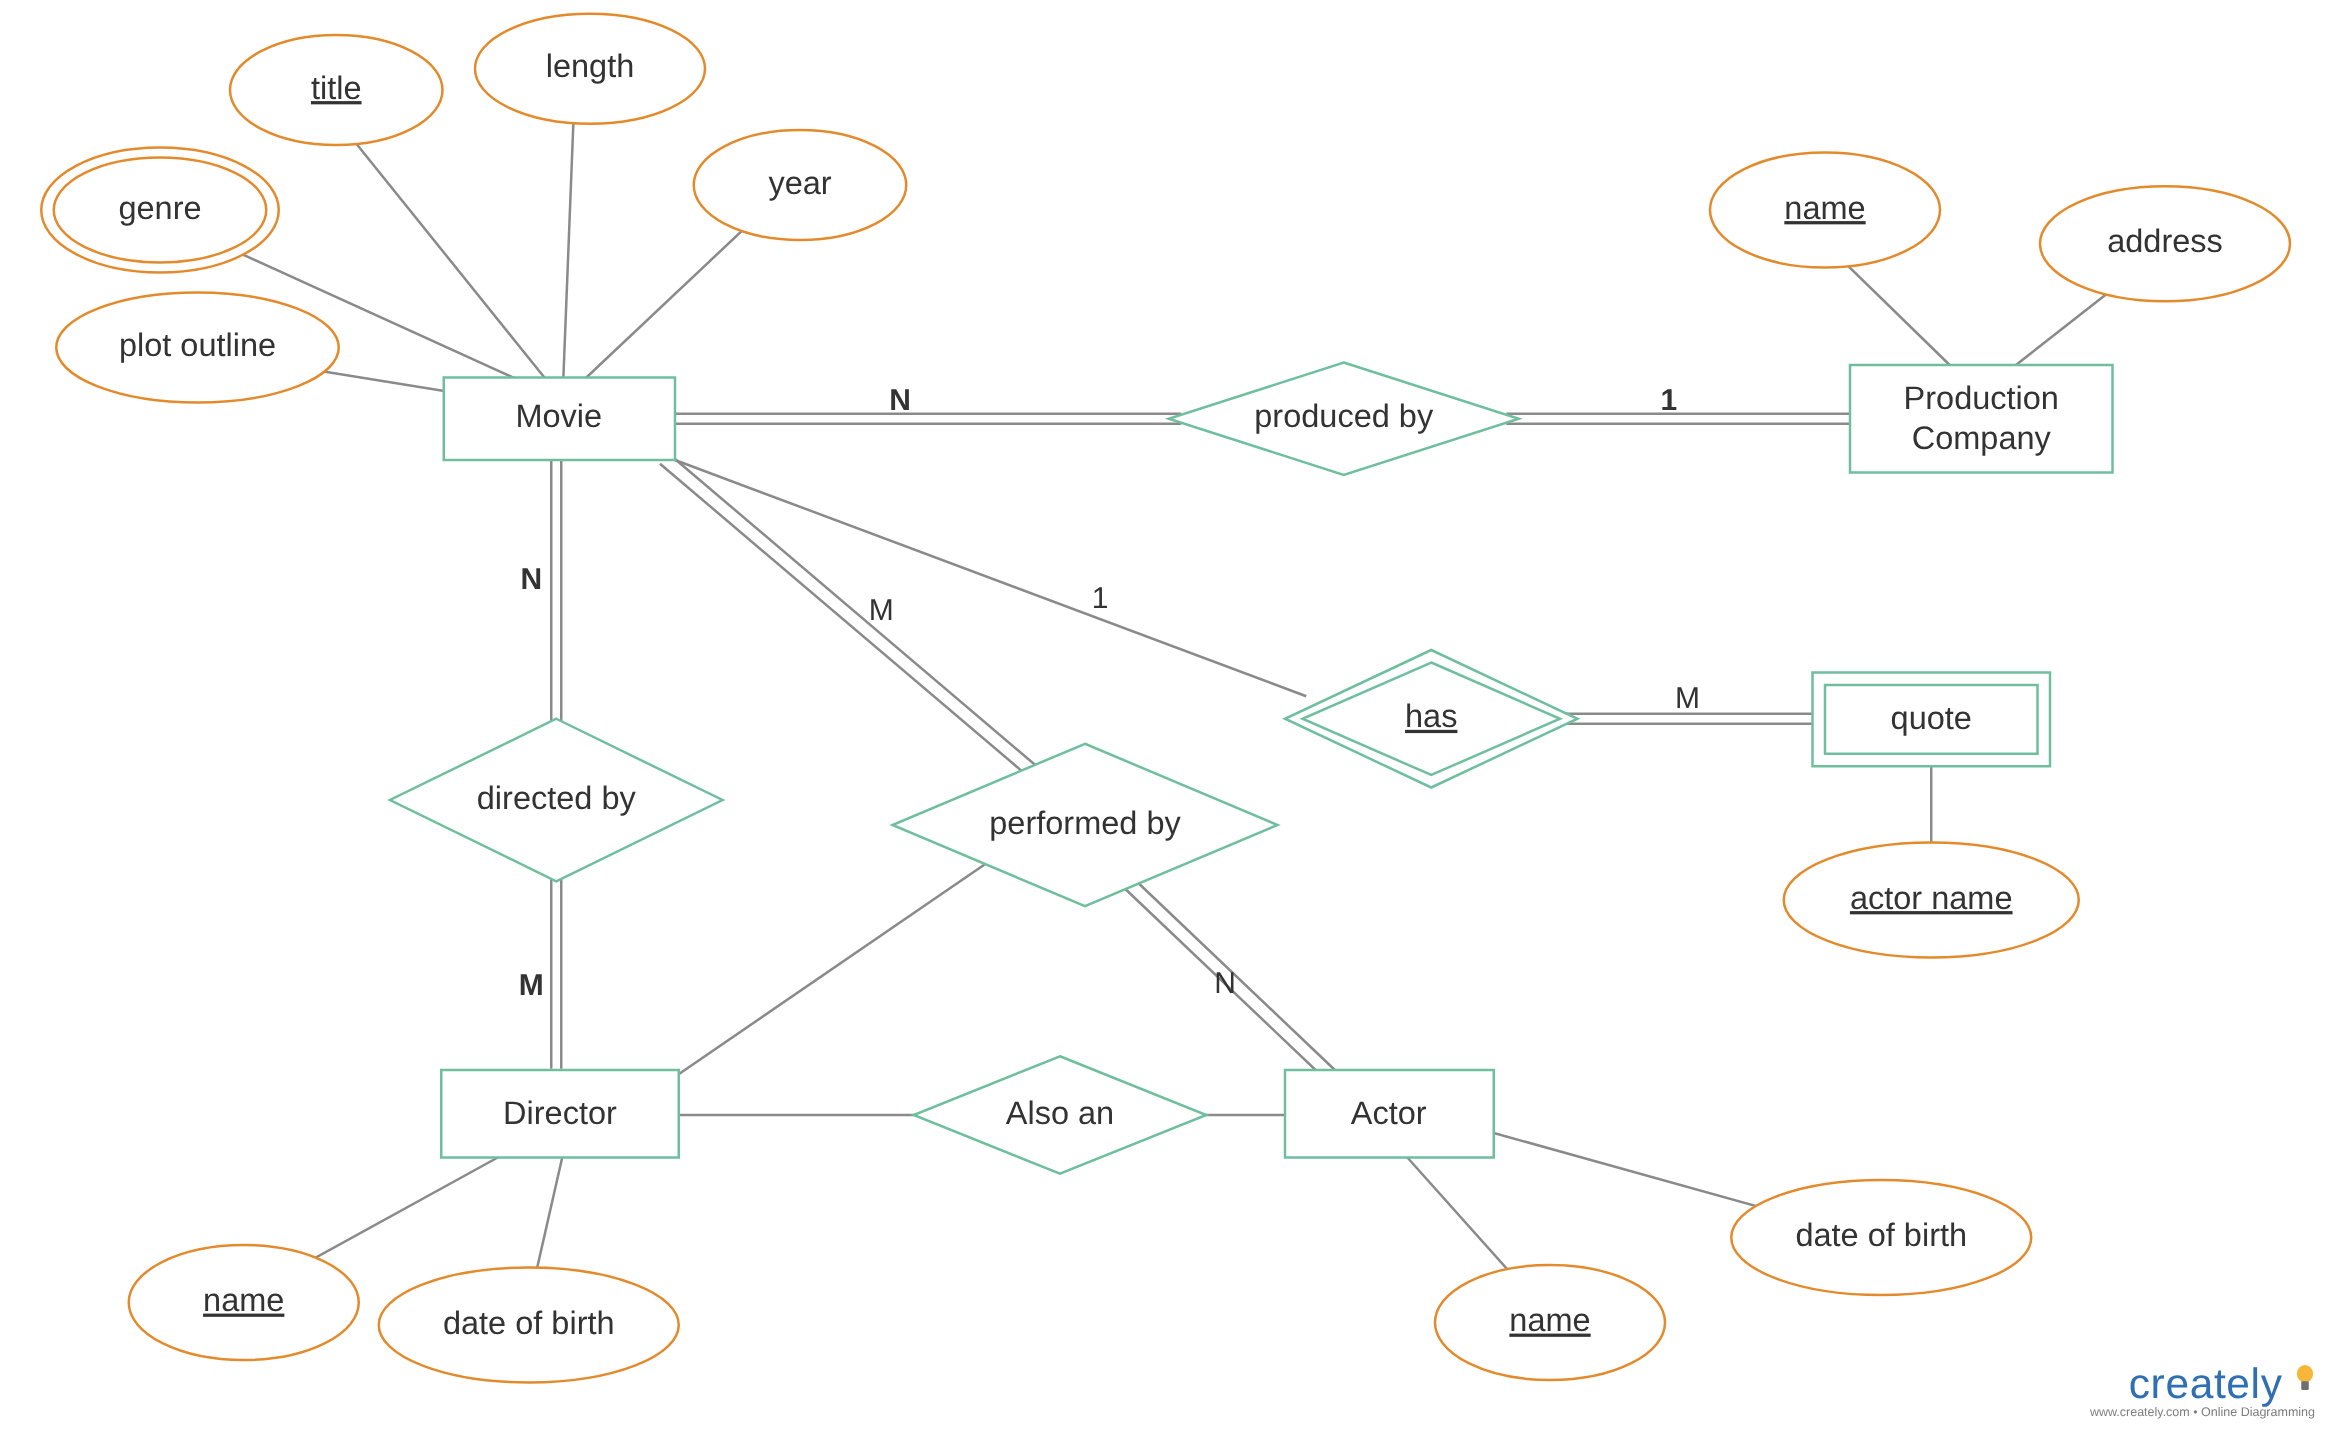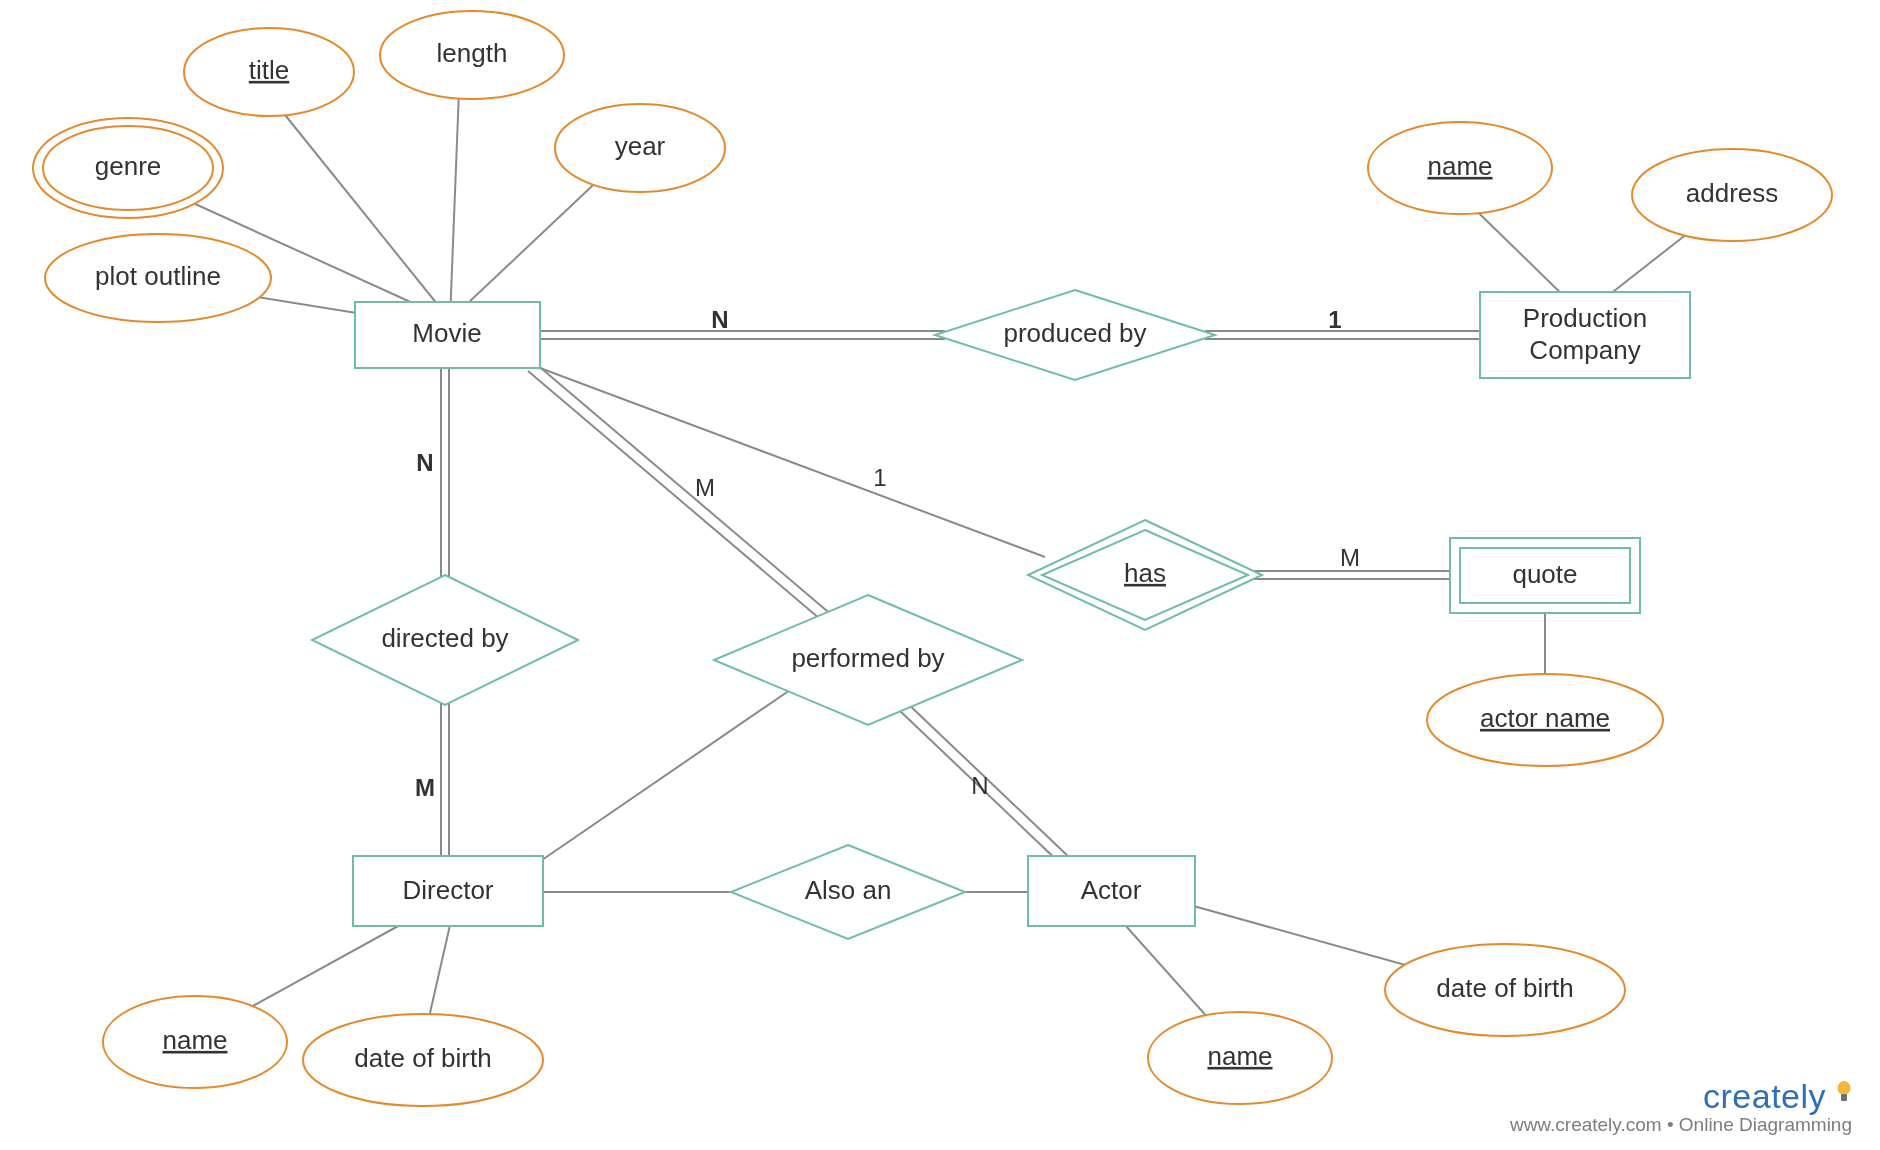--- a/index.html
+++ b/index.html
@@ -67,21 +67,21 @@
     margin-left: 38px;
   }
   .watermark .brand {
     font-size: 34px;
     font-weight: 500;
     color: #2f6fb3;
     letter-spacing: 0.5px;
   }
   .watermark .brand .tail { color: #2f6fb3; }
   .watermark .sub {
-    font-size: 19px;
+    font-size: 10px;
     color: #7d7d7d;
     margin-top: -2px;
   }
   .bulb {
     display: inline-block;
     vertical-align: top;
     margin-top: 2px;
   }
 </style>
 </head>

